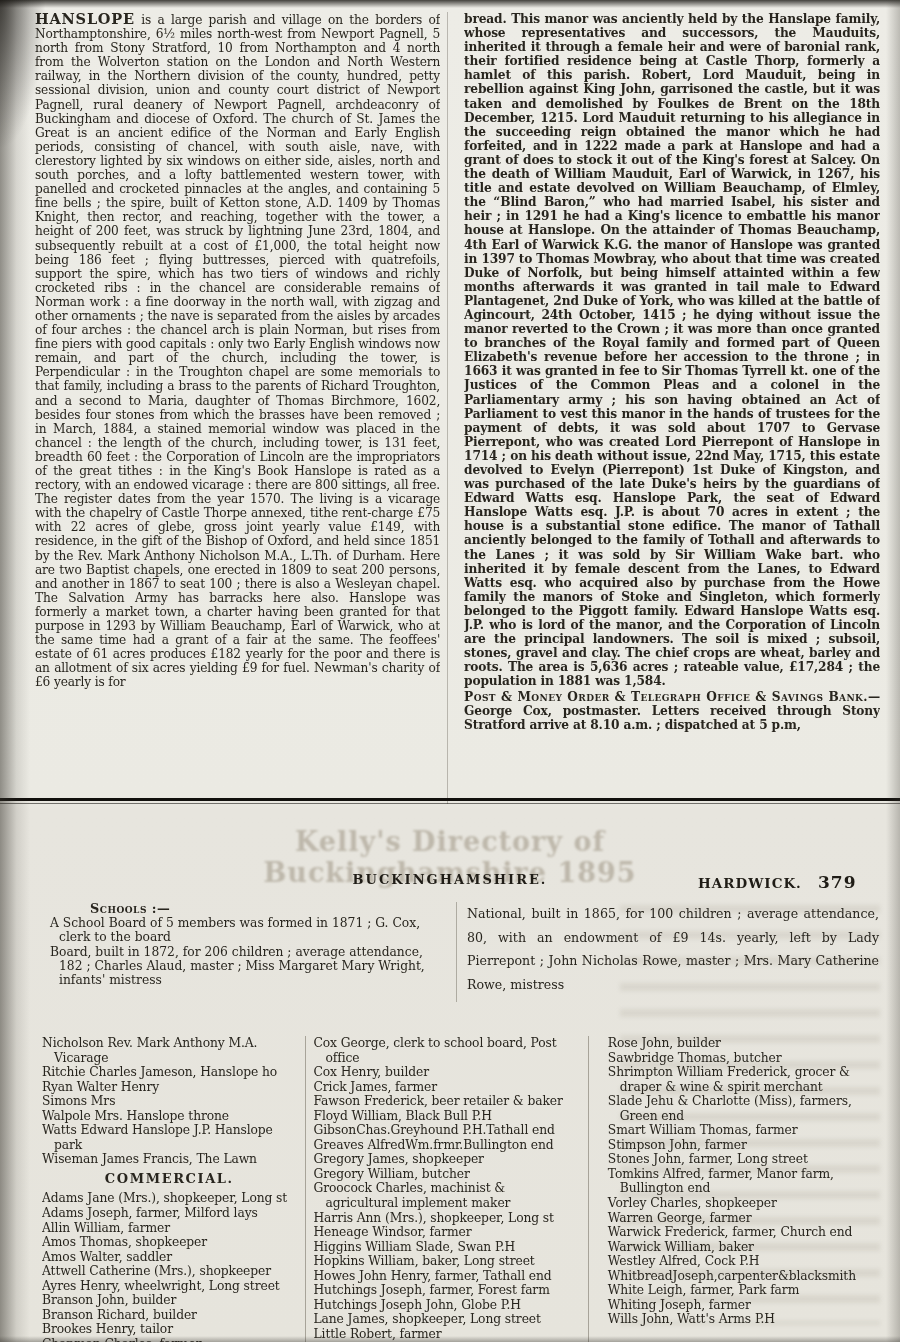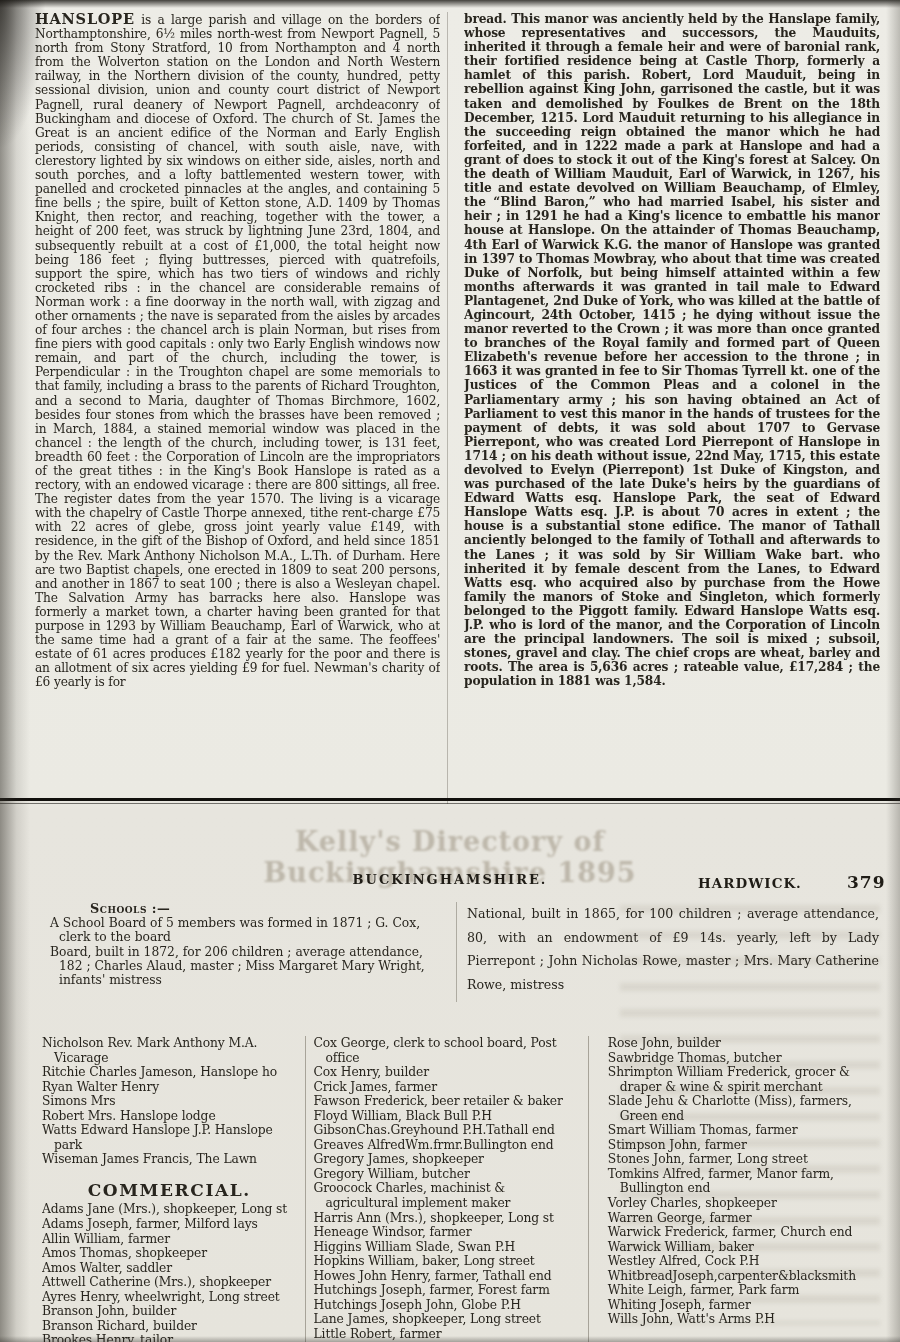--- a/index.html
+++ b/index.html
@@ -55,55 +55,58 @@
     position:absolute;top:905px;left:620px;width:260px;height:420px;pointer-events:none;
     background:repeating-linear-gradient(to bottom,rgba(140,132,114,.14) 0 8px,rgba(140,132,114,0) 8px 26px);
     filter:blur(2px);
   }
 
   
   .pagehead{position:absolute;top:872px;left:0;width:900px;height:28px;}
   .county{position:absolute;left:0;right:0;text-align:center;
     font-weight:bold;font-size:13px;letter-spacing:2px;color:#1f1c16;}
   .place{position:absolute;left:698px;top:3px;font-weight:bold;font-size:13.5px;letter-spacing:1px;color:#1f1c16;}
-  .pageno{position:absolute;left:818px;top:0px;font-weight:bold;font-size:17px;letter-spacing:1px;color:#1f1c16;margin-left:29px;}
+  .pageno{position:absolute;left:818px;top:0px;font-weight:bold;font-size:17px;letter-spacing:1px;color:#1f1c16;}
 
   
   .schools{position:absolute;top:902px;left:42px;width:838px;height:104px;display:flex;}
   .schools-left{width:408px;font-size:12.3px;line-height:14.2px;color:#28251e;}
   .schools-h{font-size:12.8px;letter-spacing:.5px;font-weight:bold;margin-left:48px;}
   .schools-left .hang{margin:0 0 0 8px;text-indent:-9px;padding-left:9px;}
   .schools-vdiv{width:1px;background:rgba(90,84,72,.4);height:100px;margin:0 10px 0 6px;}
   .schools-right{width:412px;font-size:12.6px;line-height:23.5px;color:#28251e;text-align:justify;}
 
   
   .dir{position:absolute;top:1036px;left:42px;width:845px;height:334px;display:flex;overflow:hidden;}
   .dcol{font-size:12.3px;line-height:14.55px;color:#28251e;letter-spacing:-0.1px;}
   .dcol1{width:258px;}
   .dcol2{width:270px;}
   .dcol3{width:283px;margin-left:11px;}
   .dir-vdiv{width:1px;background:rgba(90,84,72,.45);height:334px;margin:0 8px;}
   .hang{margin:0;text-indent:-12px;padding-left:12px;}
   .commercial{
-    text-align:center;font-size:17px;font-weight:bold;letter-spacing:1.6px;
-    margin:16px 0 5px 0;color:#28251e;
+    text-align:center;font-size:13px;font-weight:bold;letter-spacing:1.6px;
+    margin:5px 0 5px 0;color:#28251e;
   }
 </style>
 </head>
 <body>
 
 <div class="scan">
 
   <section class="article">
     <div class="acol left">
       <span class="lead">HANSLOPE</span><span> is a large parish and village on the borders of Northamptonshire, 6½ miles north-west from Newport Pagnell, 5 north from Stony Stratford, 10 from Northampton and 4 north from the Wolverton station on the London and North Western railway, in the Northern division of the county, hundred, petty sessional division, union and county court district of Newport Pagnell, rural deanery of Newport Pagnell, archdeaconry of Buckingham and diocese of Oxford. The church of St. James the Great is an ancient edifice of the Norman and Early English periods, consisting of chancel, with south aisle, nave, with clerestory lighted by six windows on either side, aisles, north and south porches, and a lofty battlemented western tower, with panelled and crocketed pinnacles at the angles, and containing 5 fine bells ; the spire, built of Ketton stone, A.D. 1409 by Thomas Knight, then rector, and reaching, together with the tower, a height of 200 feet, was struck by lightning June 23rd, 1804, and subsequently rebuilt at a cost of £1,000, the total height now being 186 feet ; flying buttresses, pierced with quatrefoils, support the spire, which has two tiers of windows and richly crocketed ribs : in the chancel are considerable remains of Norman work : a fine doorway in the north wall, with zigzag and other ornaments ; the nave is separated from the aisles by arcades of four arches : the chancel arch is plain Norman, but rises from fine piers with good capitals : only two Early English windows now remain, and part of the church, including the tower, is Perpendicular : in the Troughton chapel are some memorials to that family, including a brass to the parents of Richard Troughton, and a second to Maria, daughter of Thomas Birchmore, 1602, besides four stones from which the brasses have been removed ; in March, 1884, a stained memorial window was placed in the chancel : the length of the church, including tower, is 131 feet, breadth 60 feet : the Corporation of Lincoln are the impropriators of the great tithes : in the King's Book Hanslope is rated as a rectory, with an endowed vicarage : there are 800 sittings, all free. The register dates from the year 1570. The living is a vicarage with the chapelry of Castle Thorpe annexed, tithe rent-charge £75 with 22 acres of glebe, gross joint yearly value £149, with residence, in the gift of the Bishop of Oxford, and held since 1851 by the Rev. Mark Anthony Nicholson M.A., L.Th. of Durham. Here are two Baptist chapels, one erected in 1809 to seat 200 persons, and another in 1867 to seat 100 ; there is also a Wesleyan chapel. The Salvation Army has barracks here also. Hanslope was formerly a market town, a charter having been granted for that purpose in 1293 by William Beauchamp, Earl of Warwick, who at the same time had a grant of a fair at the same. The feoffees' estate of 61 acres produces £182 yearly for the poor and there is an allotment of six acres yielding £9 for fuel. Newman's charity of £6 yearly is for</span>
     </div>
     <div class="article-vdiv"></div>
     <div class="acol right">
       <span>bread. This manor was anciently held by the Hanslape family, whose representatives and successors, the Mauduits, inherited it through a female heir and were of baronial rank, their fortified residence being at Castle Thorp, formerly a hamlet of this parish. Robert, Lord Mauduit, being in rebellion against King John, garrisoned the castle, but it was taken and demolished by Foulkes de Brent on the 18th December, 1215. Lord Mauduit returning to his allegiance in the succeeding reign obtained the manor which he had forfeited, and in 1222 made a park at Hanslope and had a grant of does to stock it out of the King's forest at Salcey. On the death of William Mauduit, Earl of Warwick, in 1267, his title and estate devolved on William Beauchamp, of Elmley, the “Blind Baron,” who had married Isabel, his sister and heir ; in 1291 he had a King's licence to embattle his manor house at Hanslope. On the attainder of Thomas Beauchamp, 4th Earl of Warwick K.G. the manor of Hanslope was granted in 1397 to Thomas Mowbray, who about that time was created Duke of Norfolk, but being himself attainted within a few months afterwards it was granted in tail male to Edward Plantagenet, 2nd Duke of York, who was killed at the battle of Agincourt, 24th October, 1415 ; he dying without issue the manor reverted to the Crown ; it was more than once granted to branches of the Royal family and formed part of Queen Elizabeth's revenue before her accession to the throne ; in 1663 it was granted in fee to Sir Thomas Tyrrell kt. one of the Justices of the Common Pleas and a colonel in the Parliamentary army ; his son having obtained an Act of Parliament to vest this manor in the hands of trustees for the payment of debts, it was sold about 1707 to Gervase Pierrepont, who was created Lord Pierrepont of Hanslope in 1714 ; on his death without issue, 22nd May, 1715, this estate devolved to Evelyn (Pierrepont) 1st Duke of Kingston, and was purchased of the late Duke's heirs by the guardians of Edward Watts esq. Hanslope Park, the seat of Edward Hanslope Watts esq. J.P. is about 70 acres in extent ; the house is a substantial stone edifice. The manor of Tathall anciently belonged to the family of Tothall and afterwards to the Lanes ; it was sold by Sir William Wake bart. who inherited it by female descent from the Lanes, to Edward Watts esq. who acquired also by purchase from the Howe family the manors of Stoke and Singleton, which formerly belonged to the Piggott family. Edward Hanslope Watts esq. J.P. who is lord of the manor, and the Corporation of Lincoln are the principal landowners. The soil is mixed ; subsoil, stones, gravel and clay. The chief crops are wheat, barley and roots. The area is 5,636 acres ; rateable value, £17,284 ; the population in 1881 was 1,584.</span>
+      <div class="post">
+        <span class="sc post-sc">Post &amp; Money Order &amp; Telegraph Office &amp; Savings Bank.</span><span>—George Cox, postmaster. Letters received through Stony Stratford arrive at 8.10 a.m. ; dispatched at 5 p.m,</span>
+      </div>
     </div>
   </section>
 
   <div class="rule">
     <div class="r1"></div>
     <div class="r2"></div>
   </div>
 
   <div class="ghost">Kelly's Directory of Buckinghamshire 1895</div>
   <div class="ghost2"></div>
@@ -126,21 +129,21 @@
     <div class="schools-right">National, built in 1865, for 100 children ; average attendance, 80, with an endowment of £9 14s. yearly, left by Lady Pierrepont ; John Nicholas Rowe, master ; Mrs. Mary Catherine Rowe, mistress</div>
   </section>
 
   <section class="dir">
     <div class="dcol dcol1">
       <div>
           <p class="hang">Nicholson Rev. Mark Anthony M.A. Vicarage</p>
           <p class="hang">Ritchie Charles Jameson, Hanslope ho</p>
           <p class="hang">Ryan Walter Henry</p>
           <p class="hang">Simons Mrs</p>
-          <p class="hang">Robert Mrs. Hanslope lodge</p>
+          <p class="hang">Walpole Mrs. Hanslope throne</p>
           <p class="hang">Watts Edward Hanslope J.P. Hanslope park</p>
           <p class="hang">Wiseman James Francis, The Lawn</p>
         </div>
       <div class="commercial">COMMERCIAL.</div>
       <div>
           <p class="hang">Adams Jane (Mrs.), shopkeeper, Long st</p>
           <p class="hang">Adams Joseph, farmer, Milford lays</p>
           <p class="hang">Allin William, farmer</p>
           <p class="hang">Amos Thomas, shopkeeper</p>
           <p class="hang">Amos Walter, saddler</p>

